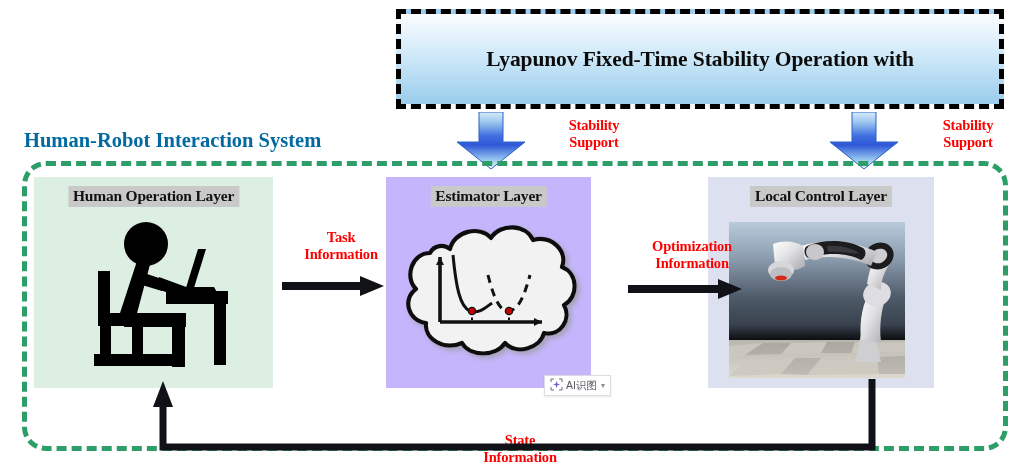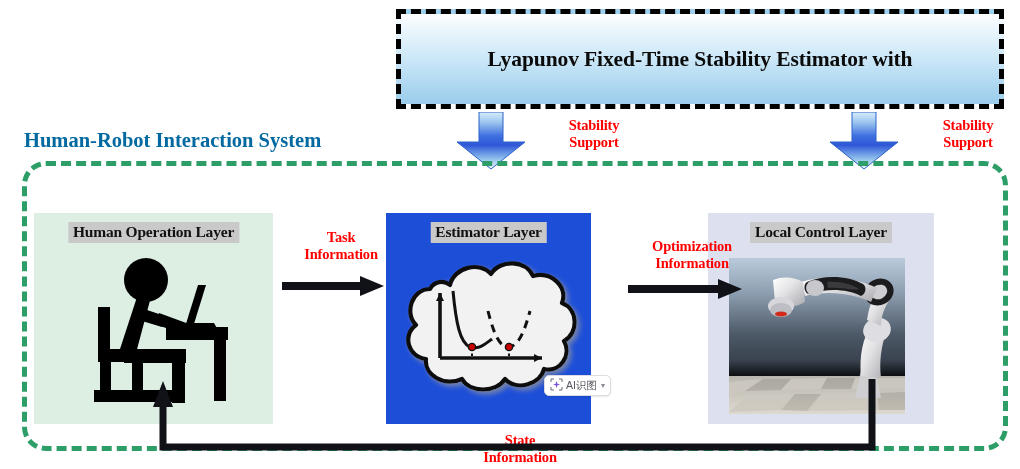--- a/index.html
+++ b/index.html
@@ -65,24 +65,23 @@
     font-weight: bold;
     font-size: 20.5px;
     color: #0369a1;
     white-space: nowrap;
   }
 
   
   .layer-panel {
     box-sizing: border-box;
     overflow: hidden;
-    margin-top: 36px;
   }
   #panel-human  { left: 34px;  top: 177px; width: 239px; height: 211px; background: #ddeee3; }
-  #panel-estim  { left: 386px; top: 177px; width: 205px; height: 211px; background: #1d4ed8; }
+  #panel-estim  { left: 386px; top: 177px; width: 205px; height: 211px; background: #c4b5fd; }
   #panel-local  { left: 708px; top: 177px; width: 226px; height: 211px; background: #dde0ef; }
 
   .panel-title {
     position: absolute;
     top: 9px; left: 50%;
     transform: translateX(-50%);
     background: #c9c9c9;
     color: #111111;
     font-weight: bold;
     font-size: 15.5px;
@@ -93,21 +92,21 @@
 
   
   .connector svg { display: block; }
 
   
   #ai-badge {
     left: 544px; top: 375px;
     height: 19px;
     background: #ffffff;
     border: 1px solid #dcdce2;
-    border-radius: 5px;
+    border-radius: 0;
     display: flex; align-items: center;
     gap: 3px;
     padding: 0 5px;
     box-shadow: 0 1px 2px rgba(0,0,0,0.10);
     font-family: "Liberation Sans", "DejaVu Sans", sans-serif;
   }
   #ai-badge .badge-text {
     font-size: 10.5px;
     color: #55555f;
     white-space: nowrap;
@@ -118,21 +117,21 @@
     margin-left: 1px;
   }
 </style>
 </head>
 <body>
 
 <div id="stage">
 
   <div class="abs" id="criterion-box">
     <div class="txt">
-      <span>Lyapunov Fixed-Time Stability Estimator with</span><br>
+      <span>Lyapunov Fixed-Time Stability Operation with</span><br>
     </div>
   </div>
 
   <div class="abs block-arrow" style="left:455px; top:112px;">
     <svg width="72" height="58" viewBox="0 0 72 58">
       <defs>
         <linearGradient id="bgradL" x1="0" y1="0" x2="0" y2="1">
           <stop offset="0%" stop-color="#d8ecf9"></stop>
           <stop offset="18%" stop-color="#9cc6ee"></stop>
           <stop offset="42%" stop-color="#3f6fe0"></stop>

